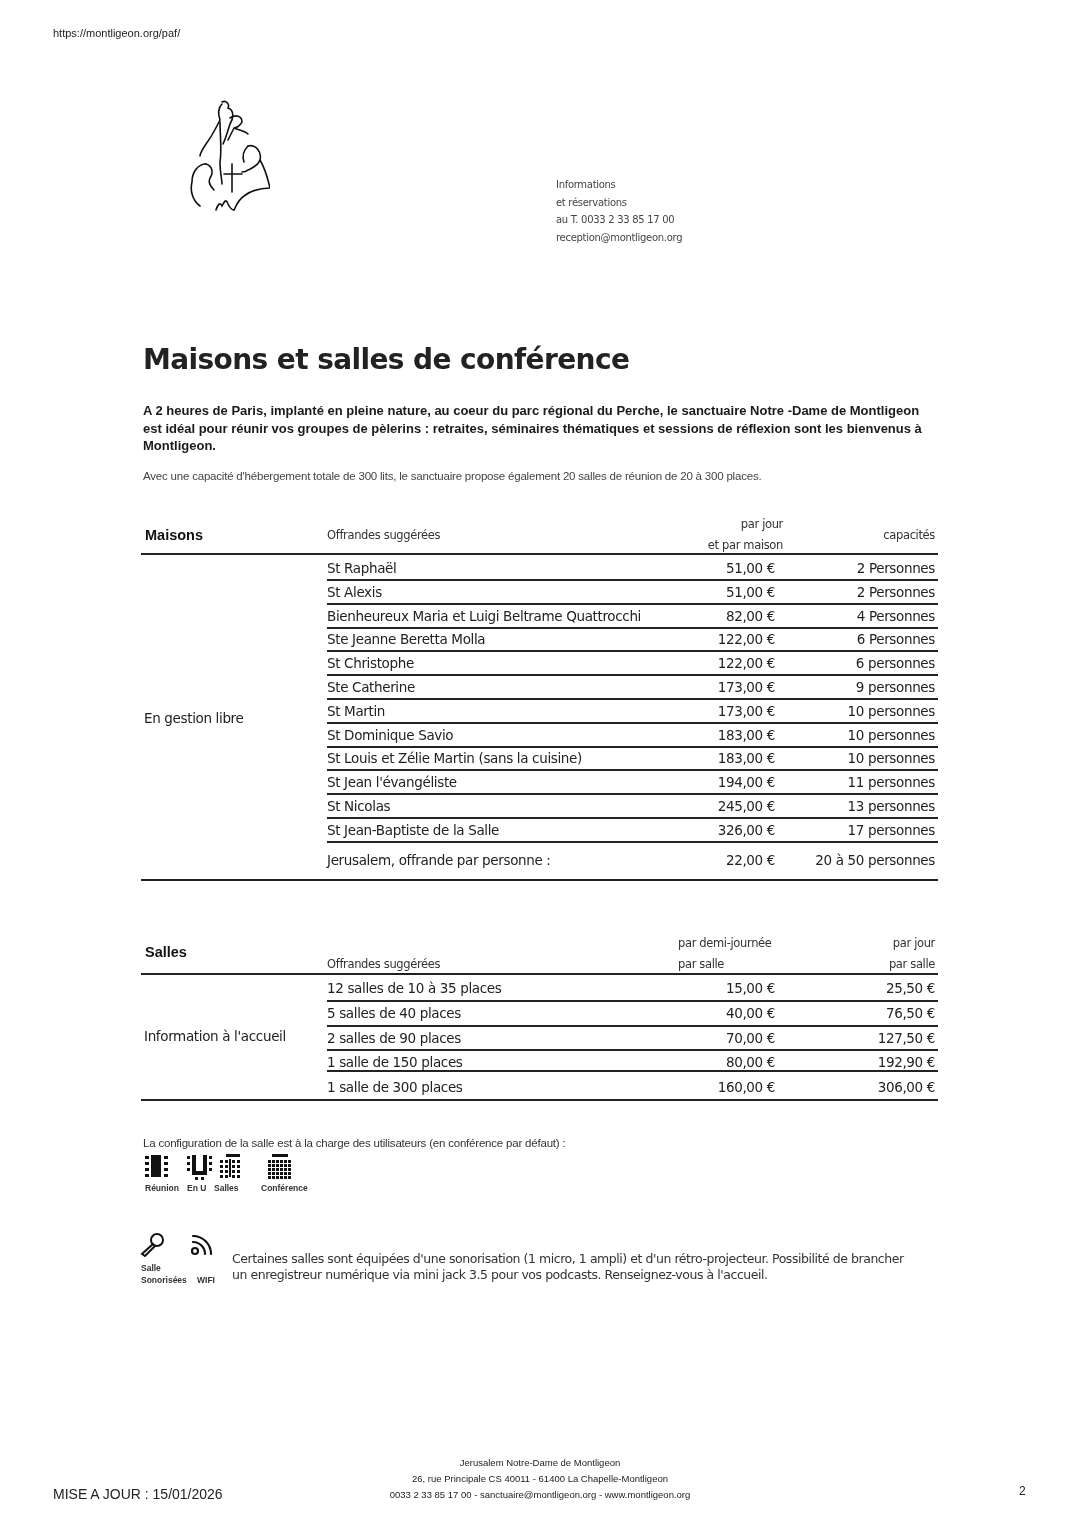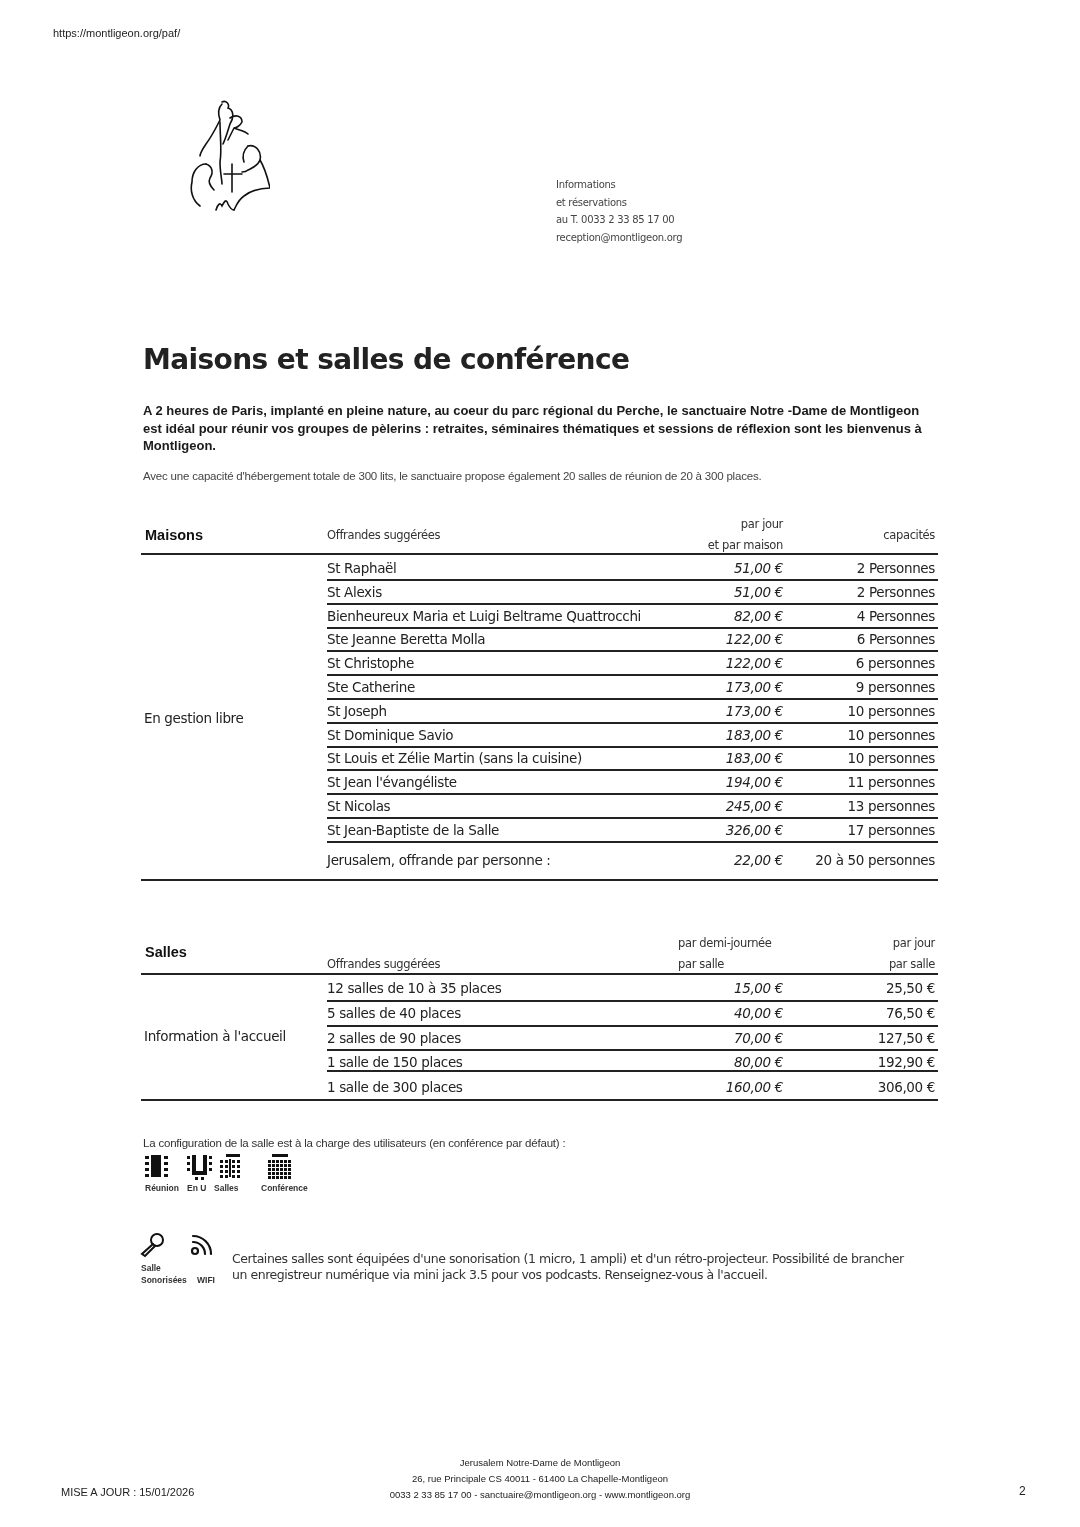--- a/index.html
+++ b/index.html
@@ -20,35 +20,35 @@
   .note { position: absolute; left: 143px; top: 470px; font-size: 11.5px; color: #444; letter-spacing: -0.2px; }
 
   
   .tbl { position: absolute; left: 141px; width: 797px; font-family: "DejaVu Sans", sans-serif; letter-spacing: -0.35px; }
   .thead { position: relative; height: 40px; border-bottom: 2px solid #222; }
   .thead .sec { position: absolute; left: 4px; font-family: "Liberation Sans", sans-serif; font-weight: bold; font-size: 14.5px; color: #111; letter-spacing: 0; }
   .thead .h { position: absolute; font-size: 11.5px; color: #333; }
   .row { position: absolute; left: 186px; width: 611px; height: 24px; border-bottom: 2px solid #222; font-size: 13.5px; color: #222; }
   .row.nb { border-bottom: none; }
   .row .c1 { position: absolute; left: 0; top: 3px; }
-  .row .c2 { position: absolute; right: 155px; top: 3px; text-align: right; font-style: italic; }
+  .row .c2 { position: absolute; right: 163px; top: 3px; text-align: right; }
   .row .c3 { position: absolute; right: 3px; top: 3px; text-align: right; }
   .group-label { position: absolute; left: 3px; font-size: 13.5px; color: #222; }
   .tbl-bottom { position: absolute; left: 0; width: 797px; border-bottom: 2px solid #222; }
 
   .config-text { position: absolute; left: 143px; top: 1137px; font-size: 11.5px; color: #333; letter-spacing: -0.2px; }
   .config-icons { position: absolute; left: 143px; top: 1154px; }
   .cfg { position: absolute; top: 0; }
   .cfg-label { position: absolute; top: 29px; font-size: 8.5px; font-weight: bold; color: #333; white-space: nowrap; }
 
   .equip { position: absolute; left: 139px; top: 1232px; }
   .equip-label { position: absolute; font-size: 8.5px; font-weight: bold; color: #333; line-height: 12px; white-space: nowrap; }
   .equip-text { position: absolute; left: 232px; top: 1251px; width: 680px; font-size: 12.5px; line-height: 16px; color: #333; font-family: "DejaVu Sans", sans-serif; letter-spacing: -0.45px; }
 
-  .footer-left { position: absolute; left: 53px; top: 1486px; font-size: 11px; color: #222; margin-left: 8px; }
+  .footer-left { position: absolute; left: 53px; top: 1486px; font-size: 14px; color: #222; }
   .footer-center { position: absolute; left: 340px; width: 400px; top: 1455px; text-align: center; font-size: 9.5px; line-height: 16px; color: #222; }
   .footer-page { position: absolute; left: 1019px; top: 1484px; font-size: 12px; color: #222; }
 </style>
 </head>
 <body>
 
 <div class="url">https://montligeon.org/paf/</div>
 
 <div class="logo">
   <svg width="80" height="112" viewBox="0 0 80 112" fill="none" stroke="#111" stroke-width="1.6" stroke-linecap="round">
@@ -113,21 +113,21 @@
         <span class="c1">St Christophe</span>
         <span class="c2">122,00 €</span>
         <span class="c3">6 personnes</span>
       </div>
       <div class="row" style="top: 161px;">
         <span class="c1">Ste Catherine</span>
         <span class="c2">173,00 €</span>
         <span class="c3">9 personnes</span>
       </div>
       <div class="row" style="top: 184.8px;">
-        <span class="c1">St Joseph</span>
+        <span class="c1">St Martin</span>
         <span class="c2">173,00 €</span>
         <span class="c3">10 personnes</span>
       </div>
       <div class="row" style="top: 208.6px;">
         <span class="c1">St Dominique Savio</span>
         <span class="c2">183,00 €</span>
         <span class="c3">10 personnes</span>
       </div>
       <div class="row" style="top: 232.4px;">
         <span class="c1">St Louis et Zélie Martin (sans la cuisine)</span>

